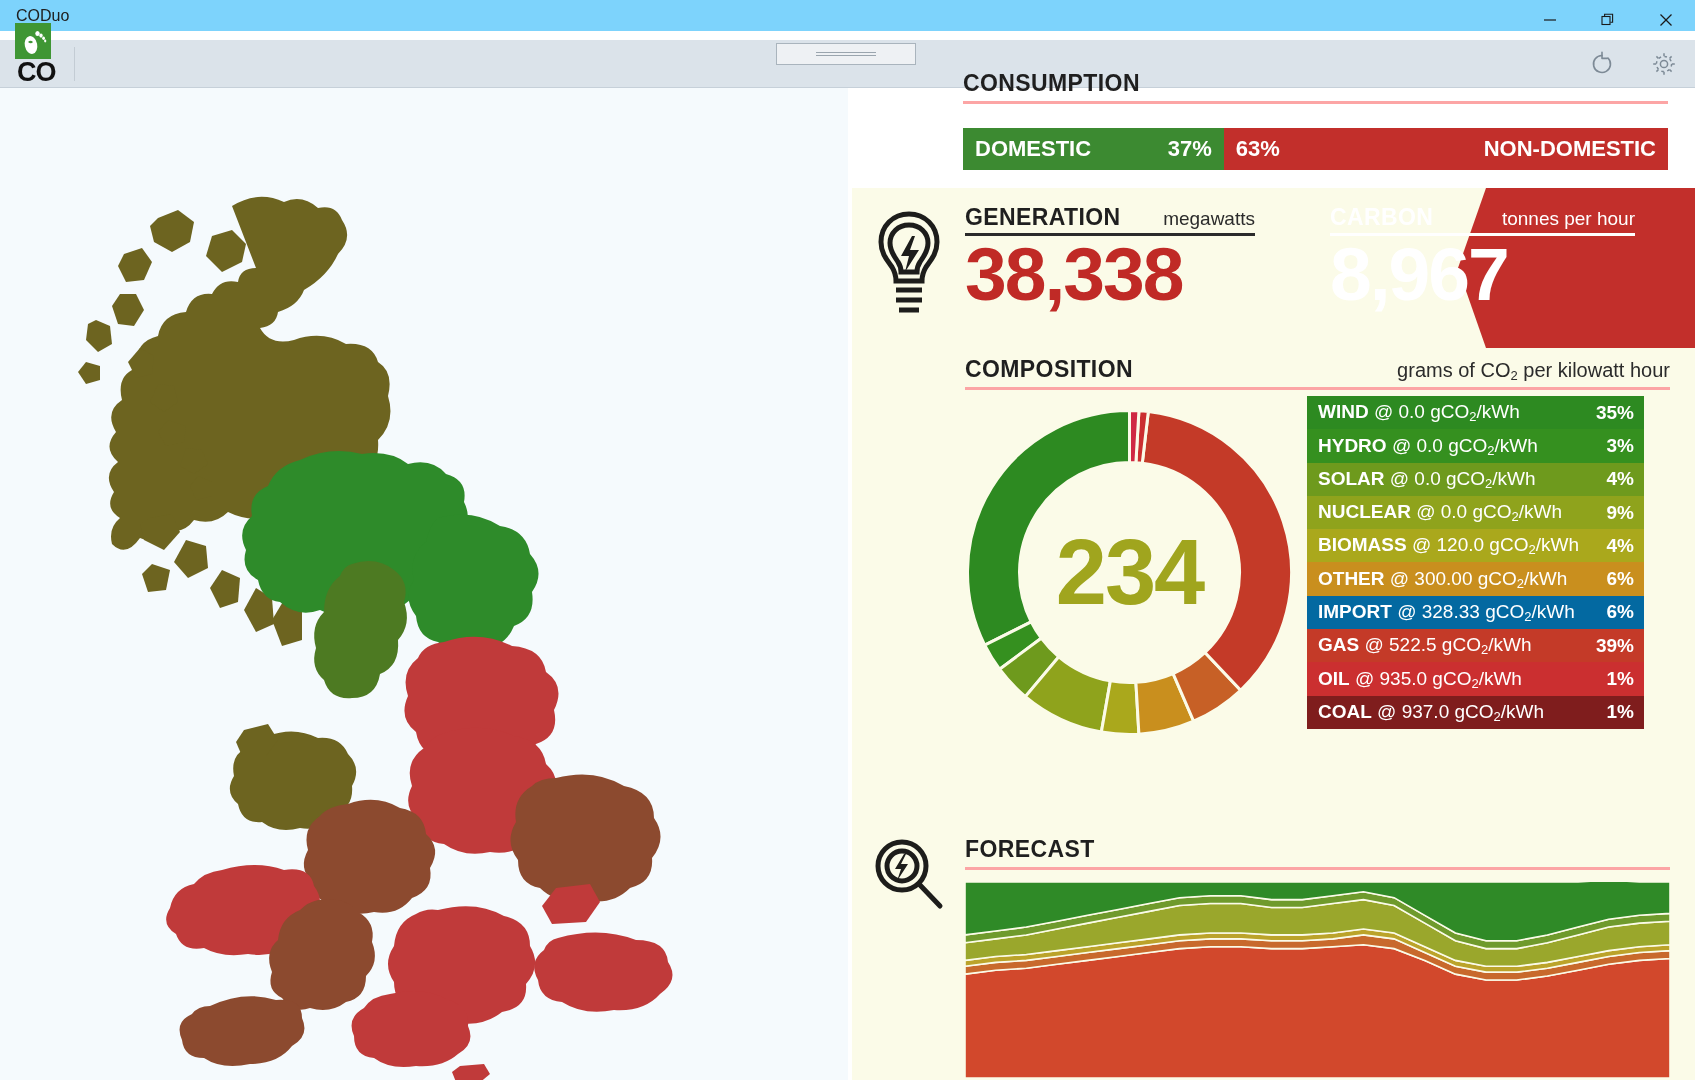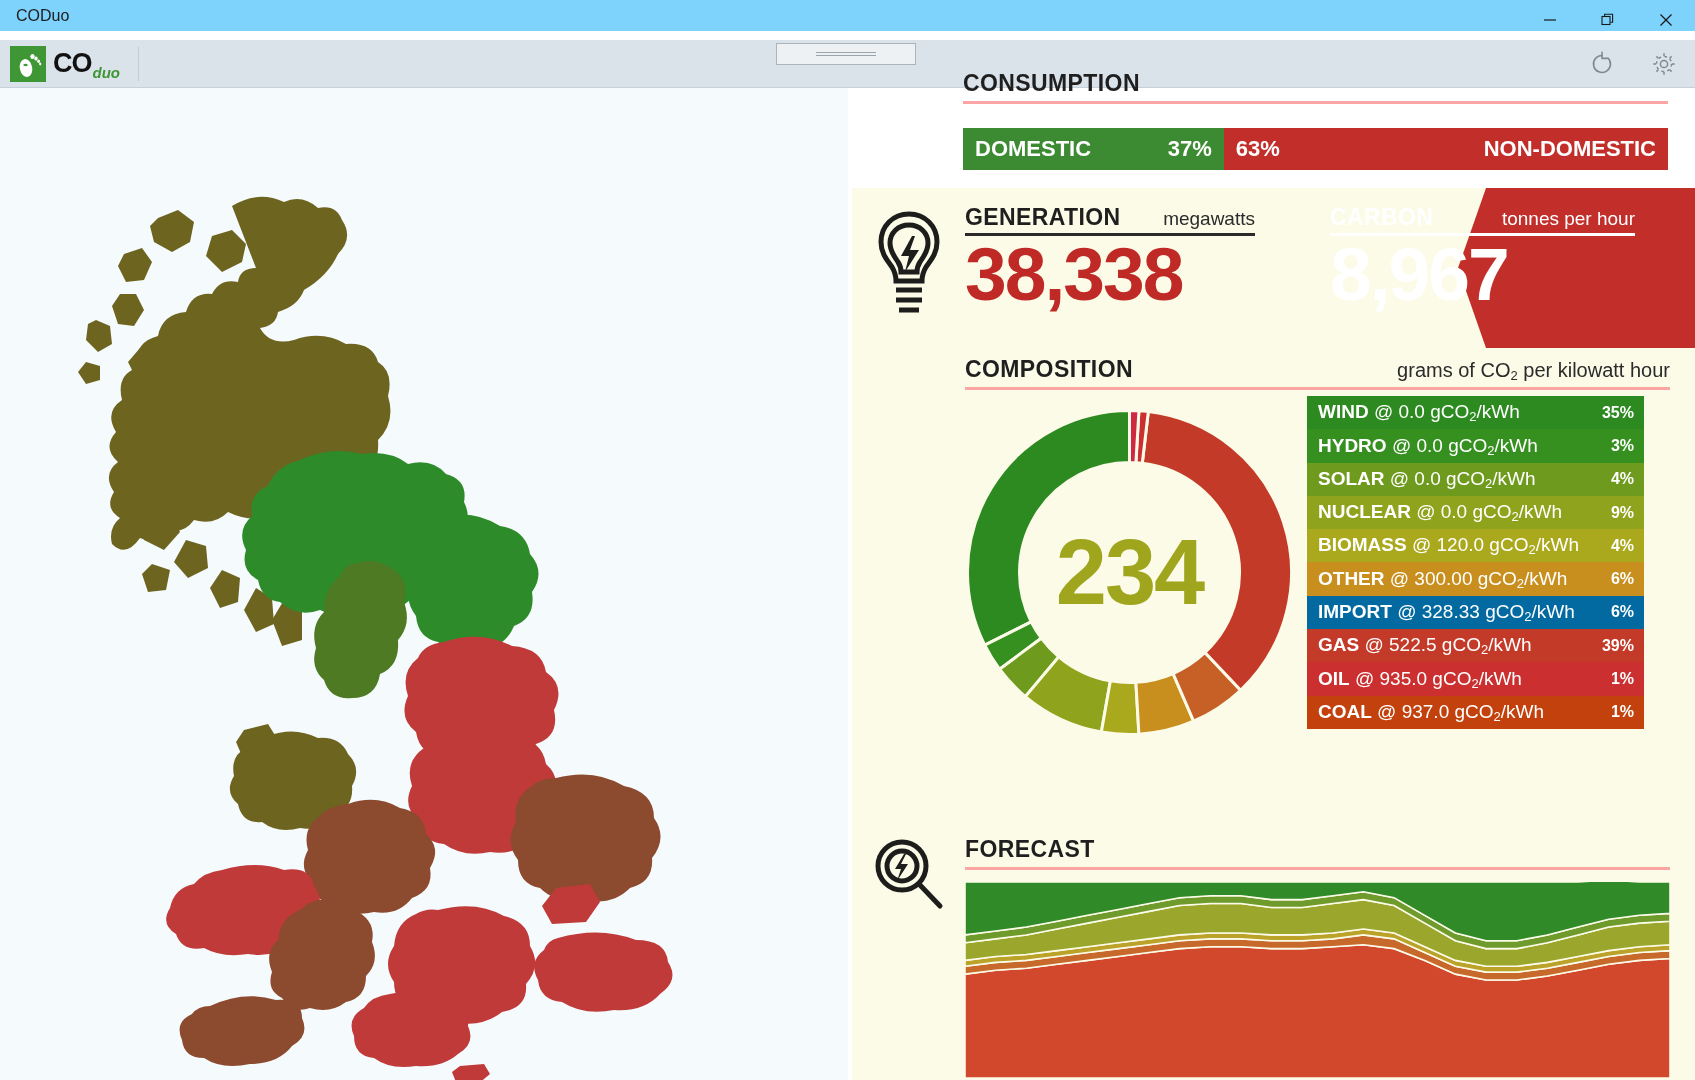--- a/index.html
+++ b/index.html
@@ -25,21 +25,21 @@
     width: 58px; height: 40px; display: flex; align-items: center; justify-content: center;
     color: #1a1a1a;
   }
 
   
   .toolbar {
     position: absolute; top: 40px; left: 0; width: 1695px; height: 48px;
     background: #dbe3ea; border-bottom: 1px solid #c6d0d9;
     display: flex; align-items: center;
   }
-  .logo-wrap { display: flex; align-items: center; margin-left: 10px; }
+  .logo-wrap { display: flex; align-items: center; margin-left: 10px; flex-direction: column; }
   .logo-badge {
     width: 36px; height: 36px; background: #3f9634; position: relative;
     display: flex; align-items: center; justify-content: center;
   }
   .logo-text {
     margin-left: 7px; font-weight: bold; font-size: 27px; color: #111;
     letter-spacing: -1px; line-height: 1; font-family: "Liberation Sans", sans-serif;
   }
   .logo-sub {
     font-size: 15px; color: #3f9634; font-style: italic; font-weight: bold;
@@ -139,21 +139,21 @@
     font-size: 92px; font-weight: bold; color: #a0a51e; letter-spacing: -2px;
   }
 
   .legend { position: absolute; left: 455px; top: 208px; width: 337px; border-radius: 8px; }
   .legend-row {
     height: 33.3px; display: flex; align-items: center; justify-content: space-between;
     padding: 0 10px 0 11px; color: #ffffff;
   }
   .lg-left { font-size: 19px; white-space: nowrap; }
   .lg-left b { font-weight: bold; }
-  .lg-pct { font-size: 16px; font-weight: bold; }
+  .lg-pct { font-size: 19px; font-weight: bold; }
   .sub { font-size: 13px; vertical-align: -0.22em; }
 
   
   .fc-icon { position: absolute; left: 18px; top: 648px; }
   .fc-head { position: absolute; left: 113px; top: 648px; width: 705px; }
   .fc-chart {
     position: absolute; left: 113px; top: 694px; width: 705px; height: 196px;
     overflow: hidden;
   }
 </style>
@@ -384,21 +384,21 @@
             <span class="lg-pct">6%</span>
           </div>
           <div class="legend-row" style="background: rgb(196, 58, 40);">
             <span class="lg-left"><b>GAS</b> @ 522.5 gCO<span class="sub">2</span>/kWh</span>
             <span class="lg-pct">39%</span>
           </div>
           <div class="legend-row" style="background: rgb(203, 47, 48);">
             <span class="lg-left"><b>OIL</b> @ 935.0 gCO<span class="sub">2</span>/kWh</span>
             <span class="lg-pct">1%</span>
           </div>
-          <div class="legend-row" style="background: #c2410c;">
+          <div class="legend-row" style="background: #7f1d1d;">
             <span class="lg-left"><b>COAL</b> @ 937.0 gCO<span class="sub">2</span>/kWh</span>
             <span class="lg-pct">1%</span>
           </div>
         </div>
 
       <div class="fc-icon">
         <svg width="78" height="78" viewBox="0 0 78 78">
           <g fill="none" stroke="#1d1d1b" stroke-width="5">
             <circle cx="32" cy="30" r="24"></circle>
             <circle cx="32" cy="30" r="15"></circle>

